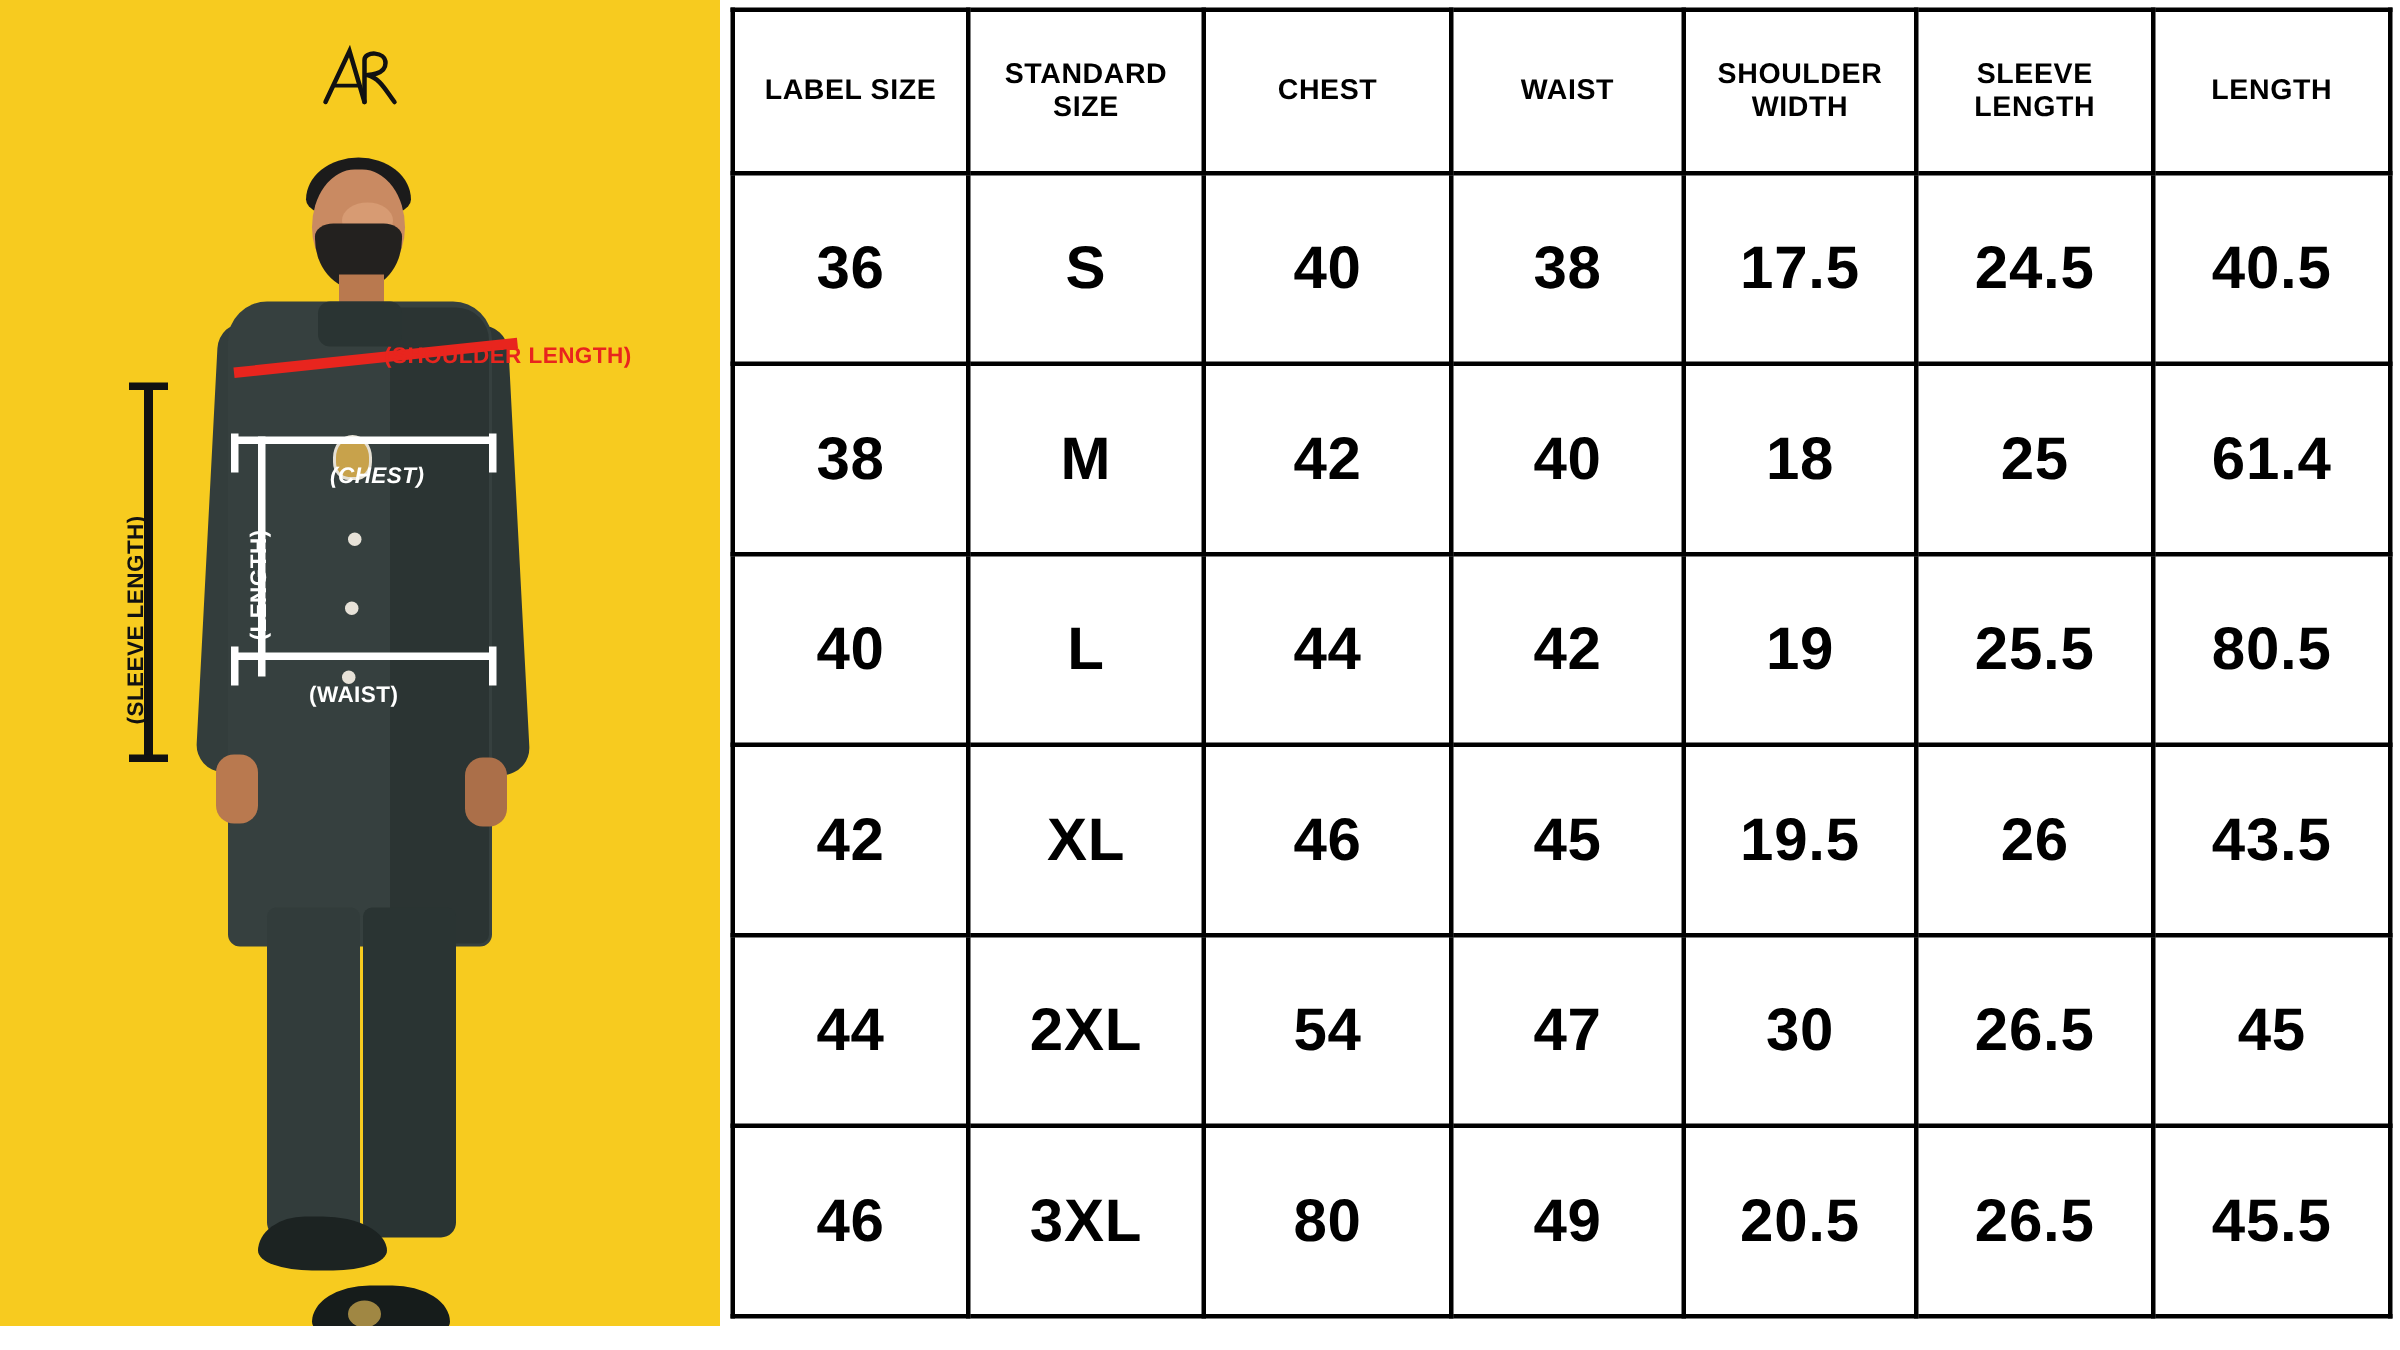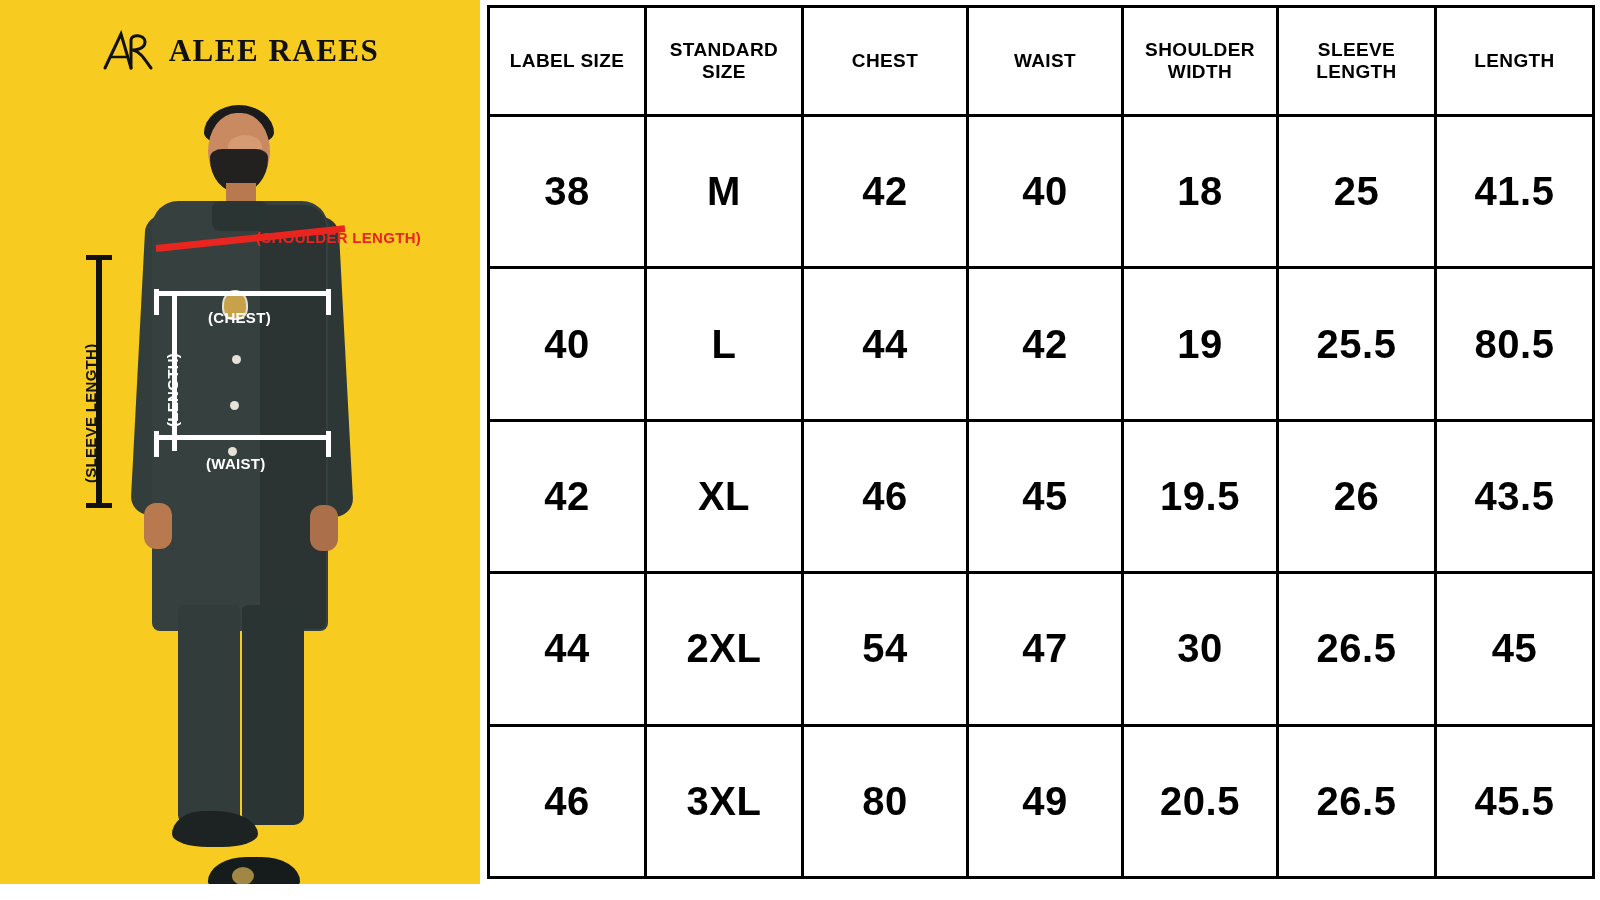--- a/index.html
+++ b/index.html
@@ -318,21 +318,20 @@
   <div class="left-panel">
 
     <div class="brand">
       <span class="brand-mark">
         <svg width="54" height="46" viewBox="0 0 54 46" xmlns="http://www.w3.org/2000/svg">
           <path d="M4 40 L20 6 L30 40" fill="none" stroke="#111111" stroke-width="3" stroke-linecap="round"></path>
           <path d="M10 29 L26 29" fill="none" stroke="#111111" stroke-width="2.5"></path>
           <path d="M30 40 L30 12 C30 6 44 6 44 14 C44 22 32 22 32 22 C40 24 44 32 50 40" fill="none" stroke="#111111" stroke-width="3" stroke-linecap="round" stroke-linejoin="round"></path>
         </svg>
       </span>
-      <span class="brand-name">ALEE RAEES</span>
     </div>
 
     <div class="model-area">
 
       <div class="m-hair"></div>
       <div class="m-head"></div>
       <div class="m-face-hl"></div>
       <div class="m-beard"></div>
       <div class="m-neck"></div>
       <div class="m-arm-l"></div>
@@ -356,21 +355,21 @@
       <div class="guide-label red" style="left:196px; top:124px;">(SHOULDER LENGTH)</div>
 
       <div class="guide-black" style="left:36px; top:152px; width:6px; height:250px;"></div>
       <div class="guide-black" style="left:26px; top:150px; width:26px; height:5px;"></div>
       <div class="guide-black" style="left:26px; top:398px; width:26px; height:5px;"></div>
       <div class="guide-label black rot90" style="left:22px; top:378px;">(SLEEVE LENGTH)</div>
 
       <div class="guide" style="left:94px; top:186px; width:176px; height:5px;"></div>
       <div class="guide" style="left:94px; top:184px; width:5px; height:26px;"></div>
       <div class="guide" style="left:266px; top:184px; width:5px; height:26px;"></div>
-      <div class="guide-label" style="left:148px; top:204px;">(CHEST)</div>
+      <div class="guide-label" style="left:160px; top:204px;font-style:italic;">(CHEST)</div>
 
       <div class="guide" style="left:112px; top:186px; width:5px; height:160px;"></div>
       <div class="guide-label rot90" style="left:104px; top:322px;">(LENGTH)</div>
 
       <div class="guide" style="left:94px; top:330px; width:176px; height:5px;"></div>
       <div class="guide" style="left:94px; top:326px; width:5px; height:26px;"></div>
       <div class="guide" style="left:266px; top:326px; width:5px; height:26px;"></div>
       <div class="guide-label" style="left:146px; top:350px;">(WAIST)</div>
     </div>
   </div>
@@ -392,27 +391,36 @@
           <th>STANDARD SIZE</th>
           <th>CHEST</th>
           <th>WAIST</th>
           <th>SHOULDER WIDTH</th>
           <th>SLEEVE LENGTH</th>
           <th>LENGTH</th>
         </tr>
       </thead>
       <tbody>
         <tr>
+          <td>36</td>
+          <td>S</td>
+          <td>40</td>
+          <td>38</td>
+          <td>17.5</td>
+          <td>24.5</td>
+          <td>40.5</td>
+        </tr>
+        <tr>
           <td>38</td>
           <td>M</td>
           <td>42</td>
           <td>40</td>
           <td>18</td>
           <td>25</td>
-          <td>41.5</td>
+          <td>61.4</td>
         </tr>
         <tr>
           <td>40</td>
           <td>L</td>
           <td>44</td>
           <td>42</td>
           <td>19</td>
           <td>25.5</td>
           <td>80.5</td>
         </tr>

